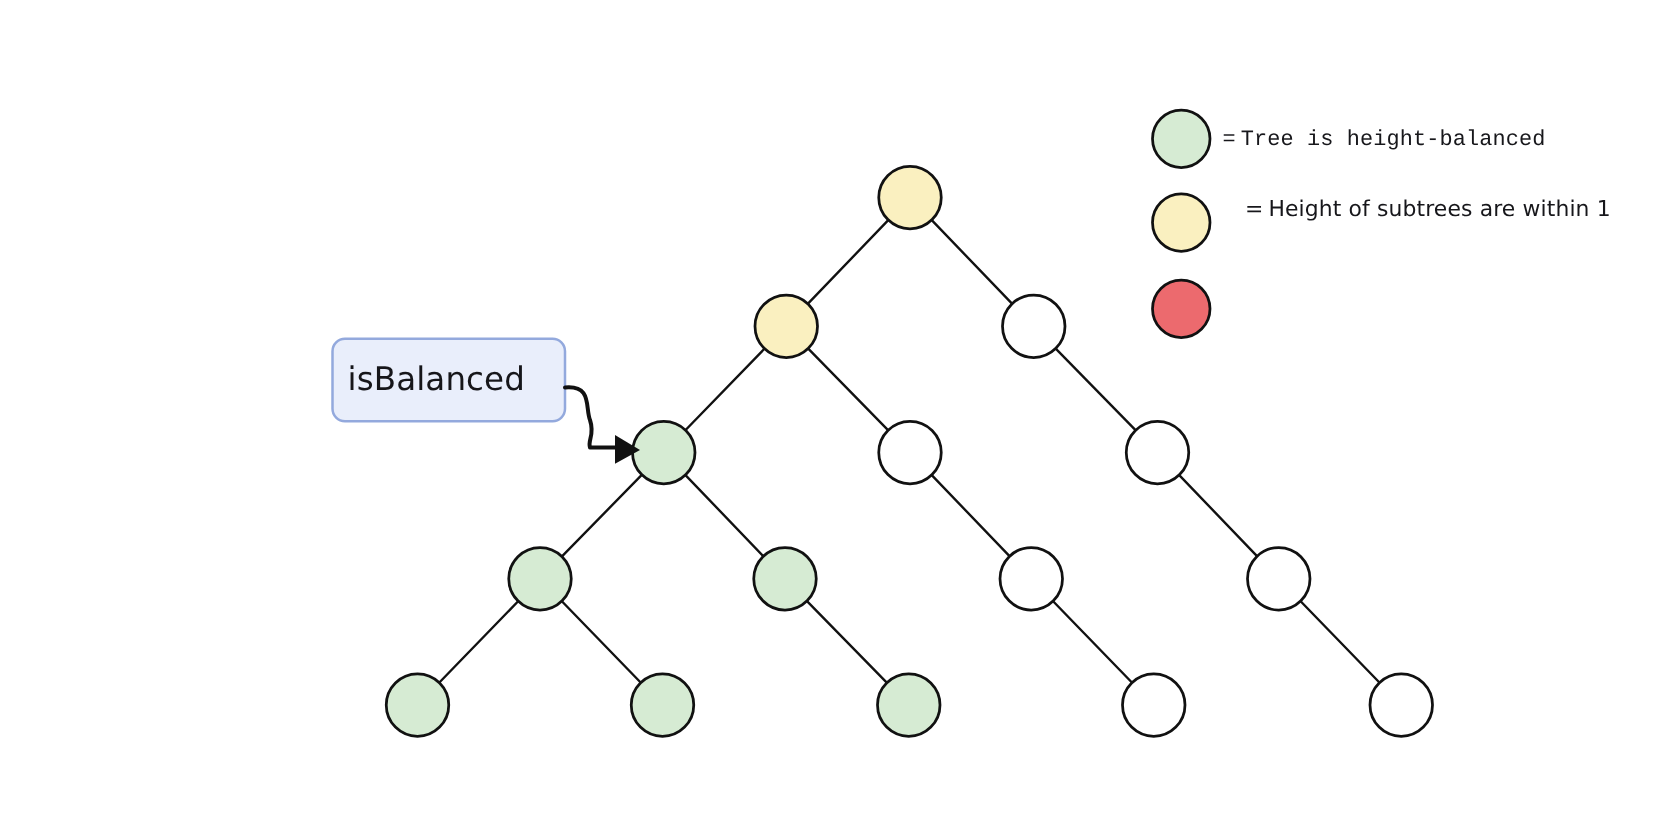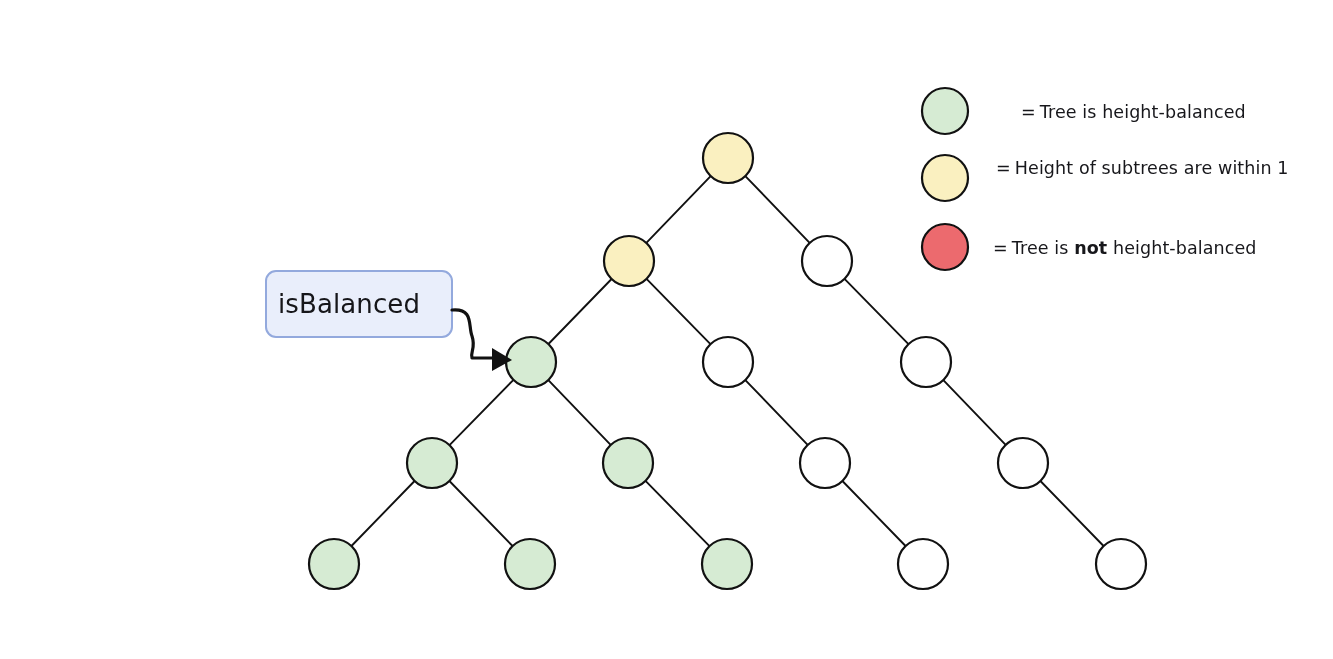--- a/index.html
+++ b/index.html
@@ -80,21 +80,21 @@
     color: #17171b;
     white-space: nowrap;
     letter-spacing: 0.1px;
   }
   .legend-label .eq {
     margin-right: 4px;
   }
   .legend-label b {
     font-weight: 700;
   }
-  #legend-row-0 { left: 1021px; top: 102px; }
+  #legend-row-0 { left: 978px; top: 102px; font-family: Liberation Mono, monospace; }
   #legend-row-1 { left: 996px; top: 158px; }
   #legend-row-2 { left: 993px; top: 238px; }
 </style>
 </head>
 <body>
 
 <div id="canvas">
 
   <svg id="tree-svg" viewBox="0 0 1333 659">
     <g id="edges-layer">
@@ -145,17 +145,14 @@
   <div class="callout-text">isBalanced</div>
 
   <div class="legend-label" id="legend-row-0">
     <span class="eq">=</span><span>Tree is height-balanced</span>
   </div>
 
   <div class="legend-label" id="legend-row-1">
     <span class="eq">=</span><span>Height of subtrees are within 1</span>
   </div>
 
-  <div class="legend-label" id="legend-row-2">
-    <span class="eq">=</span><span>Tree is </span><b>not</b><span> height-balanced</span>
-  </div>
 
 </div>
 
 </body></html>

